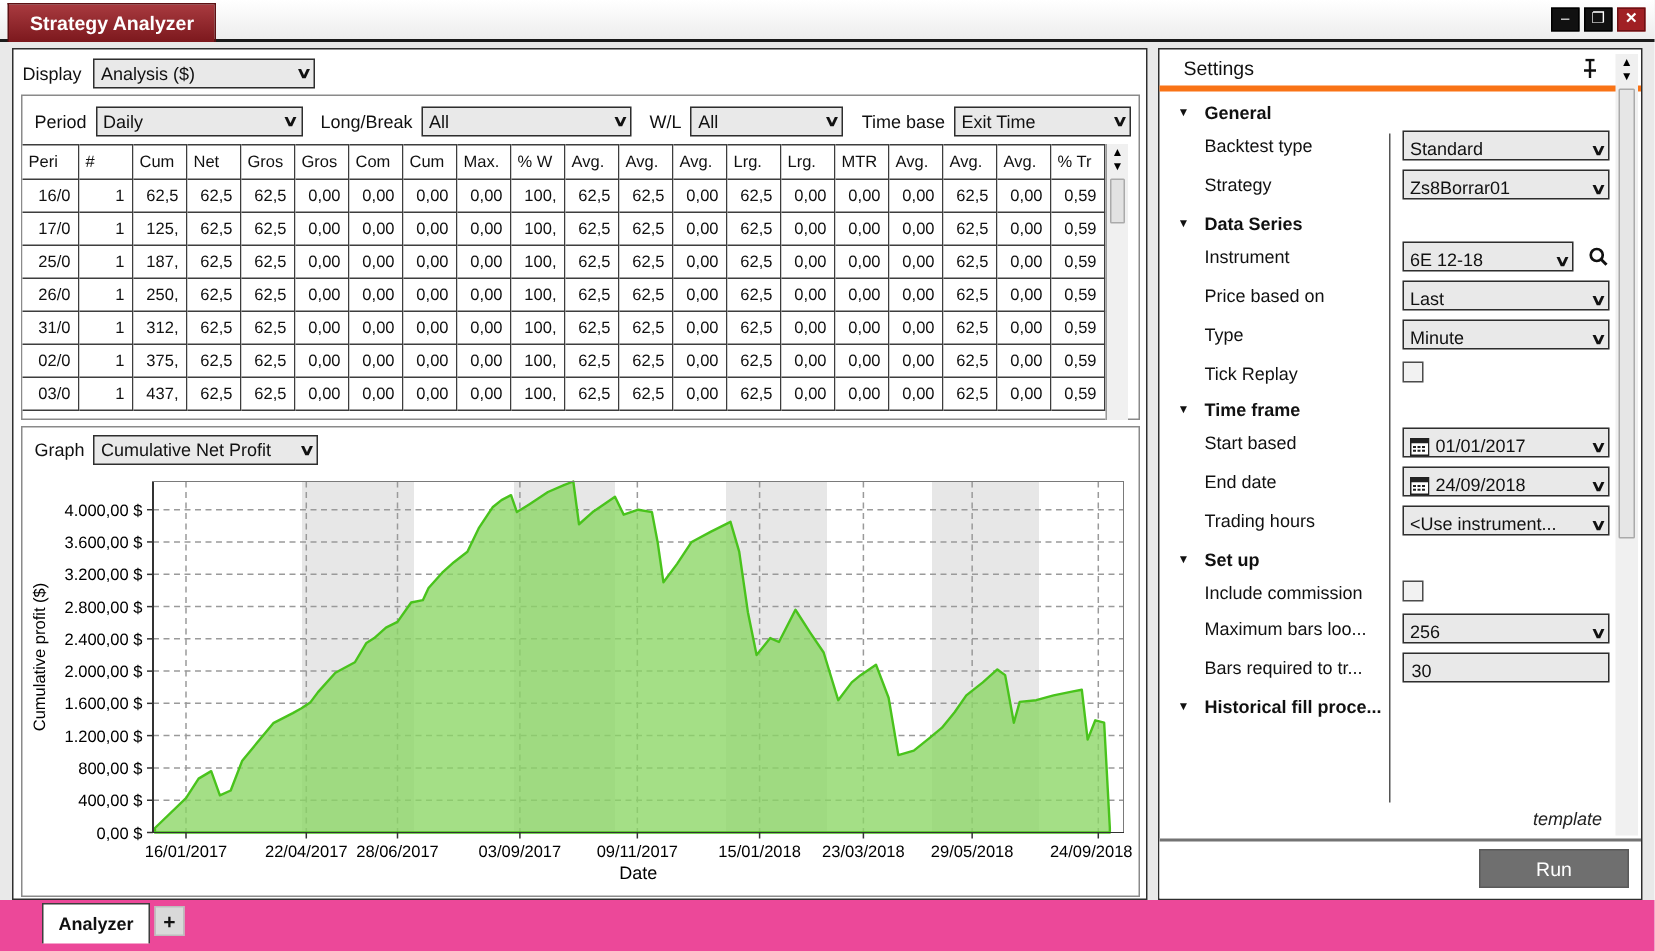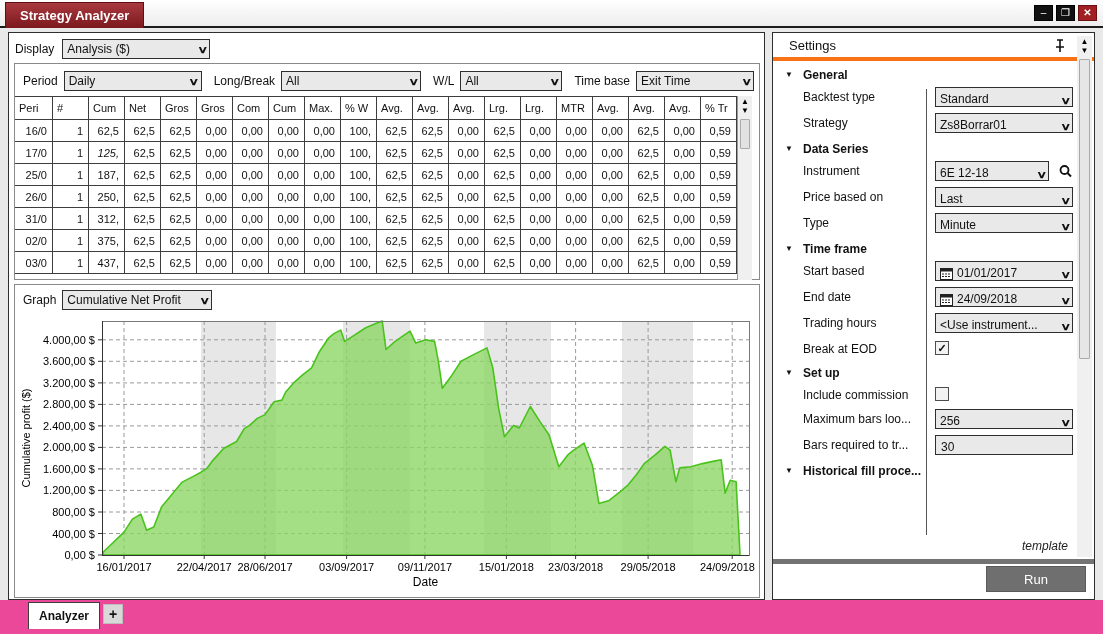--- a/index.html
+++ b/index.html
@@ -70,21 +70,21 @@
   .srow .lbl { position:absolute; left:26px; top:5px; width:124px; overflow:hidden; white-space:nowrap; }
   .srow .ctrl { position:absolute; left:158px; top:2px; width:138px;align-items:flex-end; }
   .srow .ctrl.narrow { width:114px; }
   .srow .chk { position:absolute; left:158px; top:4px; }
   .ssection { height:18px; margin-top:4px; position:relative; font-weight:bold; }
   .ssection .tri { position:absolute; left:8px; top:3px; font-size:8px; }
   .ssection .stext { position:absolute; left:26px; top:1px; font-size:12px; white-space:nowrap; }
   .search-btn { position:absolute; left:278px; top:2px; width:20px; height:20px; display:flex; align-items:center; justify-content:center; }
   .cal-ico { margin-right:4px; flex:0 0 auto; display:flex; }
   .template-link { position:absolute; right:26px; bottom:46px; font-style:italic; font-size:12px; color:#222; }
-  .run-area { position:absolute; left:0; bottom:0; width:100%; height:40px; border-top:5px solid #737373; background:#fff; }
+  .run-area { position:absolute; left:0; bottom:0; width:100%; height:40px; border-top:2px solid #737373; background:#fff; }
   .run-btn { position:absolute; right:8px; bottom:7px; width:100px; height:26px; background:#6f6f6f; color:#fff;
     font-size:13px; display:flex; align-items:center; justify-content:center; border:1px solid #5a5a5a; }
 
   
   .tabbar { position:absolute; left:0; top:600px; width:1103px; height:34px; background:#ec4899; }
   .tab { position:absolute; left:28px; top:2px; width:72px; height:27px; background:#fff;
     border:1px solid #3d3d3d; border-bottom:none; display:flex; align-items:center; justify-content:center;
     font-weight:bold; font-size:12px; }
   .tab-add { position:absolute; left:103px; top:4px; width:20px; height:20px; background:#d9d9d9;
     border:1px solid #bdbdbd; display:flex; align-items:center; justify-content:center; font-weight:bold; font-size:14px; }
@@ -175,21 +175,21 @@
           <div class="tcell" style="width: 36px;">0,00</div>
           <div class="tcell" style="width: 36px;">0,00</div>
           <div class="tcell" style="width: 36px;">0,00</div>
           <div class="tcell" style="width: 36px;">62,5</div>
           <div class="tcell" style="width: 36px;">0,00</div>
           <div class="tcell" style="width: 36px;">0,59</div>
         </div>
         <div class="trow">
           <div class="tcell" style="width: 38px;">17/0</div>
           <div class="tcell" style="width: 36px;">1</div>
-          <div class="tcell" style="width: 36px; font-style: italic;">125,</div>
+          <div class="tcell" style="width: 36px;">125,</div>
           <div class="tcell" style="width: 36px;">62,5</div>
           <div class="tcell" style="width: 36px;">62,5</div>
           <div class="tcell" style="width: 36px;">0,00</div>
           <div class="tcell" style="width: 36px;">0,00</div>
           <div class="tcell" style="width: 36px;">0,00</div>
           <div class="tcell" style="width: 36px;">0,00</div>
           <div class="tcell" style="width: 36px;">100,</div>
           <div class="tcell" style="width: 36px;">62,5</div>
           <div class="tcell" style="width: 36px;">62,5</div>
           <div class="tcell" style="width: 36px;">0,00</div>
@@ -468,20 +468,24 @@
           <span class="chev">∨</span>
         </div>
       </div>
       <div class="srow">
         <span class="lbl">Type</span>
         <div class="dd ctrl">
           <span>Minute</span>
           <span class="chev">∨</span>
         </div>
       </div>
+      <div class="srow short">
+        <span class="lbl">Tick Replay</span>
+        <div class="chk"></div>
+      </div>
       <div class="ssection">
         <span class="tri">▼</span>
         <span class="stext">Time frame</span>
       </div>
       <div class="srow">
         <span class="lbl">Start based</span>
         <div class="dd ctrl">
           <span class="cal-ico">
             <svg width="13" height="13" viewBox="0 0 13 13">
               <rect x="0.5" y="1.5" width="12" height="11" fill="#fff" stroke="#222"></rect>
@@ -507,24 +511,20 @@
           <span class="chev">∨</span>
         </div>
       </div>
       <div class="srow">
         <span class="lbl">Trading hours</span>
         <div class="dd ctrl">
           <span>&lt;Use instrument...</span>
           <span class="chev">∨</span>
         </div>
       </div>
-      <div class="srow short">
-        <span class="lbl">Break at EOD</span>
-        <div class="chk">✓</div>
-      </div>
       <div class="ssection">
         <span class="tri">▼</span>
         <span class="stext">Set up</span>
       </div>
       <div class="srow short">
         <span class="lbl">Include commission</span>
         <div class="chk"></div>
       </div>
       <div class="srow">
         <span class="lbl">Maximum bars loo...</span>

